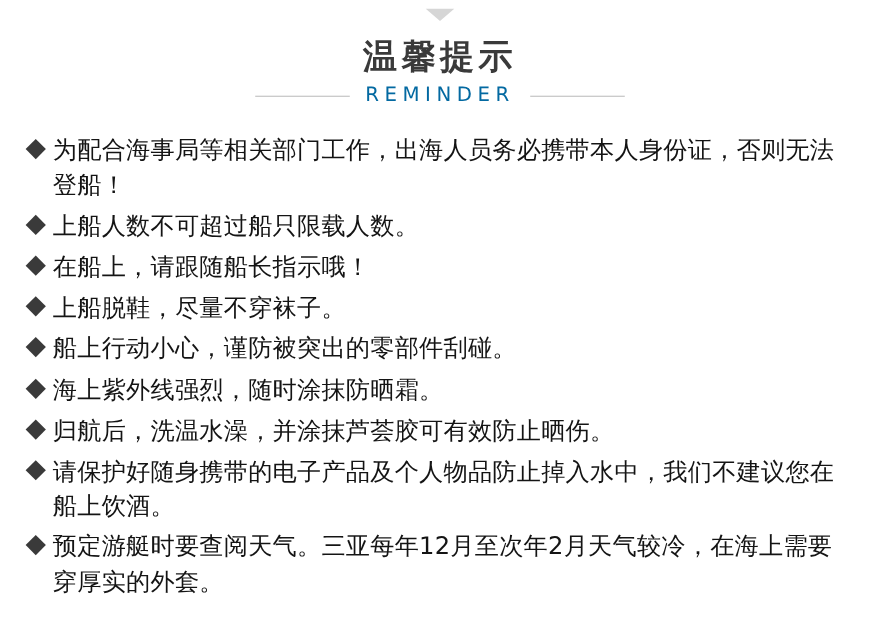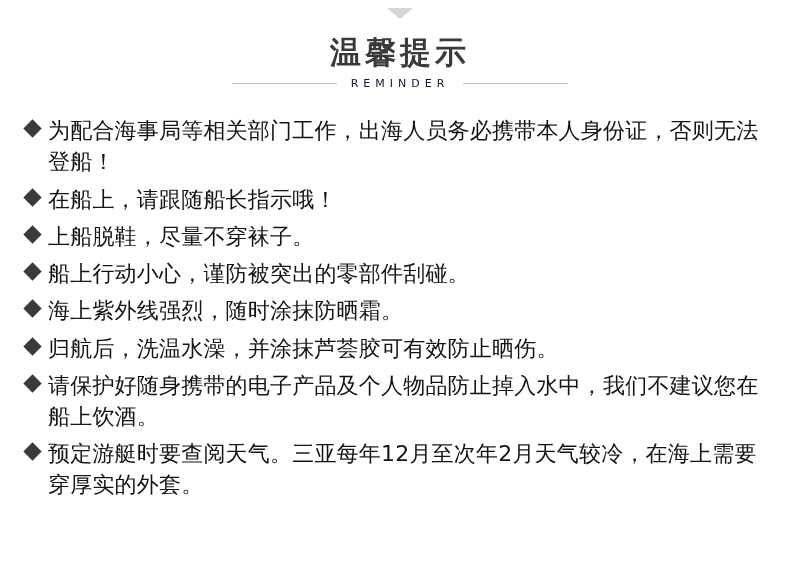--- a/index.html
+++ b/index.html
@@ -50,23 +50,23 @@
     justify-content: center;
   }
   .sub-line {
     flex: 1 1 auto;
     height: 1px;
     background: #bfbfbf;
   }
   .subtitle {
     flex: 0 0 auto;
     padding: 0 14px;
-    font-size: 11px;
+    font-size: 18px;
     letter-spacing: 5px;
-    color: #0f172a;
+    color: #0369a1;
     line-height: 1;
   }
 
   
   .list {
     margin: 26px 0 0 0;
     padding: 0 22px 0 26px;
   }
   .item {
     display: flex;
@@ -105,20 +105,24 @@
     </div>
   </div>
 
   <div class="list">
 
     <div class="item">
       <span class="bullet"></span>
       <span class="item-text">为配合海事局等相关部门工作，出海人员务必携带本人身份证，否则无法登船！</span>
     </div>
 
+    <div class="item">
+      <span class="bullet"></span>
+      <span class="item-text">上船人数不可超过船只限载人数。</span>
+    </div>
 
     <div class="item">
       <span class="bullet"></span>
       <span class="item-text">在船上，请跟随船长指示哦！</span>
     </div>
 
     <div class="item">
       <span class="bullet"></span>
       <span class="item-text">上船脱鞋，尽量不穿袜子。</span>
     </div>

